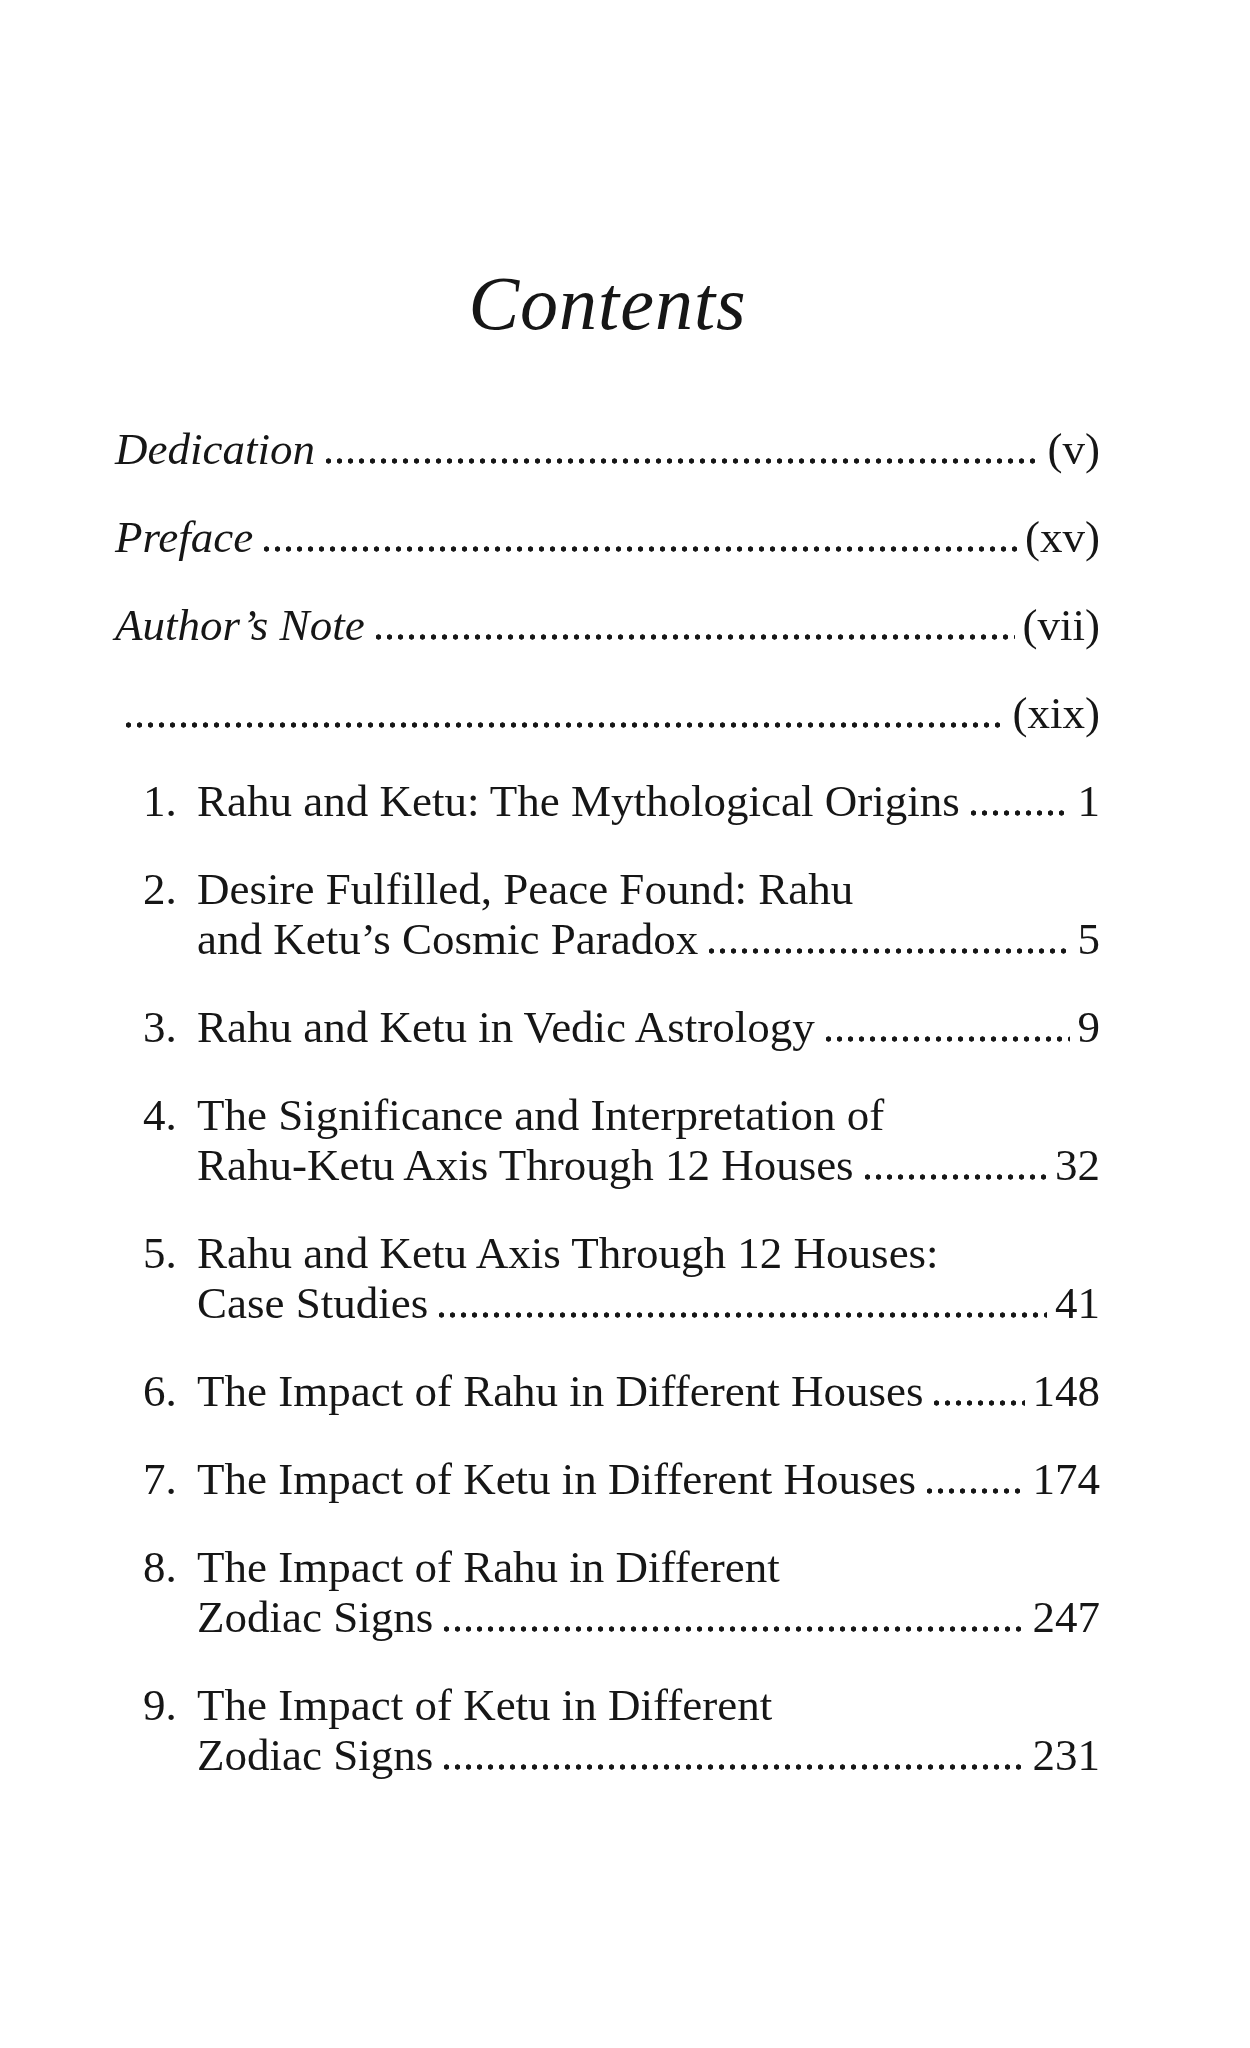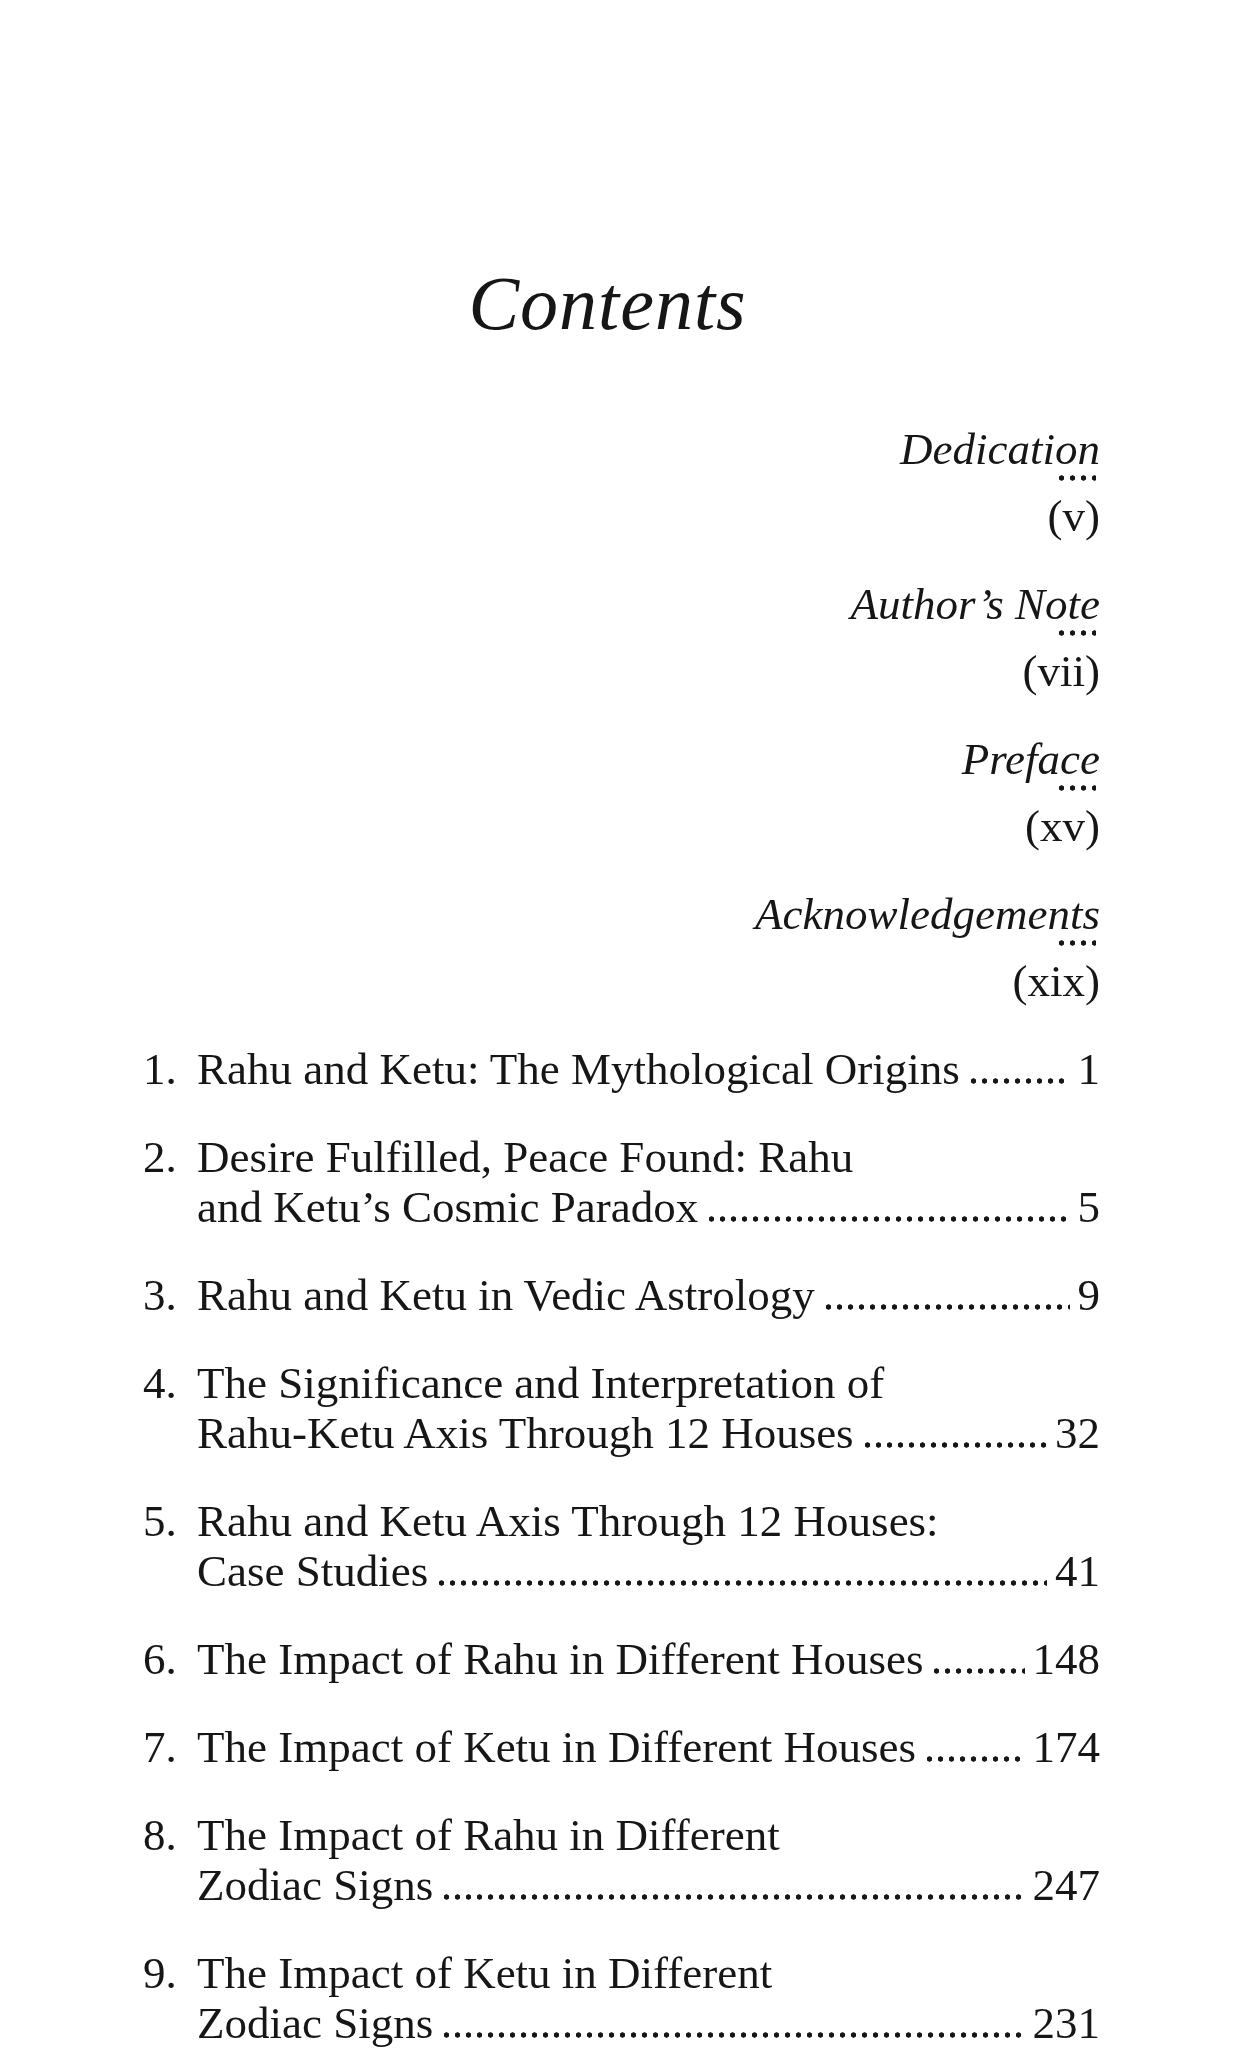--- a/index.html
+++ b/index.html
@@ -30,26 +30,25 @@
     font-style: italic;
     margin: 0 0 78px 0;
     letter-spacing: 1px;
   }
   .entry-line {
     display: flex;
     align-items: center;
   }
   .fm-entry {
     display: flex;
-    align-items: flex-end;
+    align-items: flex-start;
     font-style: italic;
     font-size: 45px;
     line-height: 50px;
     margin-bottom: 38px;
-    flex-direction: column;
   }
   .pagenum {
     font-style: normal;
     margin-left: 4px;
     white-space: nowrap;
   }
   .leader {
     flex: 1 1 auto;
     min-width: 40px;
     align-self: flex-end;
@@ -82,31 +81,30 @@
 <div class="page">
   <h1 class="toc-title">Contents</h1>
 
   <div>
       <div class="fm-entry">
     <span>Dedication</span>
     <span class="leader"></span>
     <span class="pagenum">(v)</span>
   </div>
       <div class="fm-entry">
+    <span>Preface</span>
+    <span class="leader"></span>
+    <span class="pagenum">(xv)</span>
+  </div>
+      <div class="fm-entry">
     <span>Author’s Note</span>
     <span class="leader"></span>
     <span class="pagenum">(vii)</span>
   </div>
       <div class="fm-entry">
-    <span>Preface</span>
-    <span class="leader"></span>
-    <span class="pagenum">(xv)</span>
-  </div>
-      <div class="fm-entry">
-    <span>Acknowledgements</span>
     <span class="leader"></span>
     <span class="pagenum">(xix)</span>
   </div>
     </div>
 
   <div>
       <div class="ch-entry">
     <span class="ch-num">1.</span>
     <div class="ch-body">
           <div class="entry-line">

